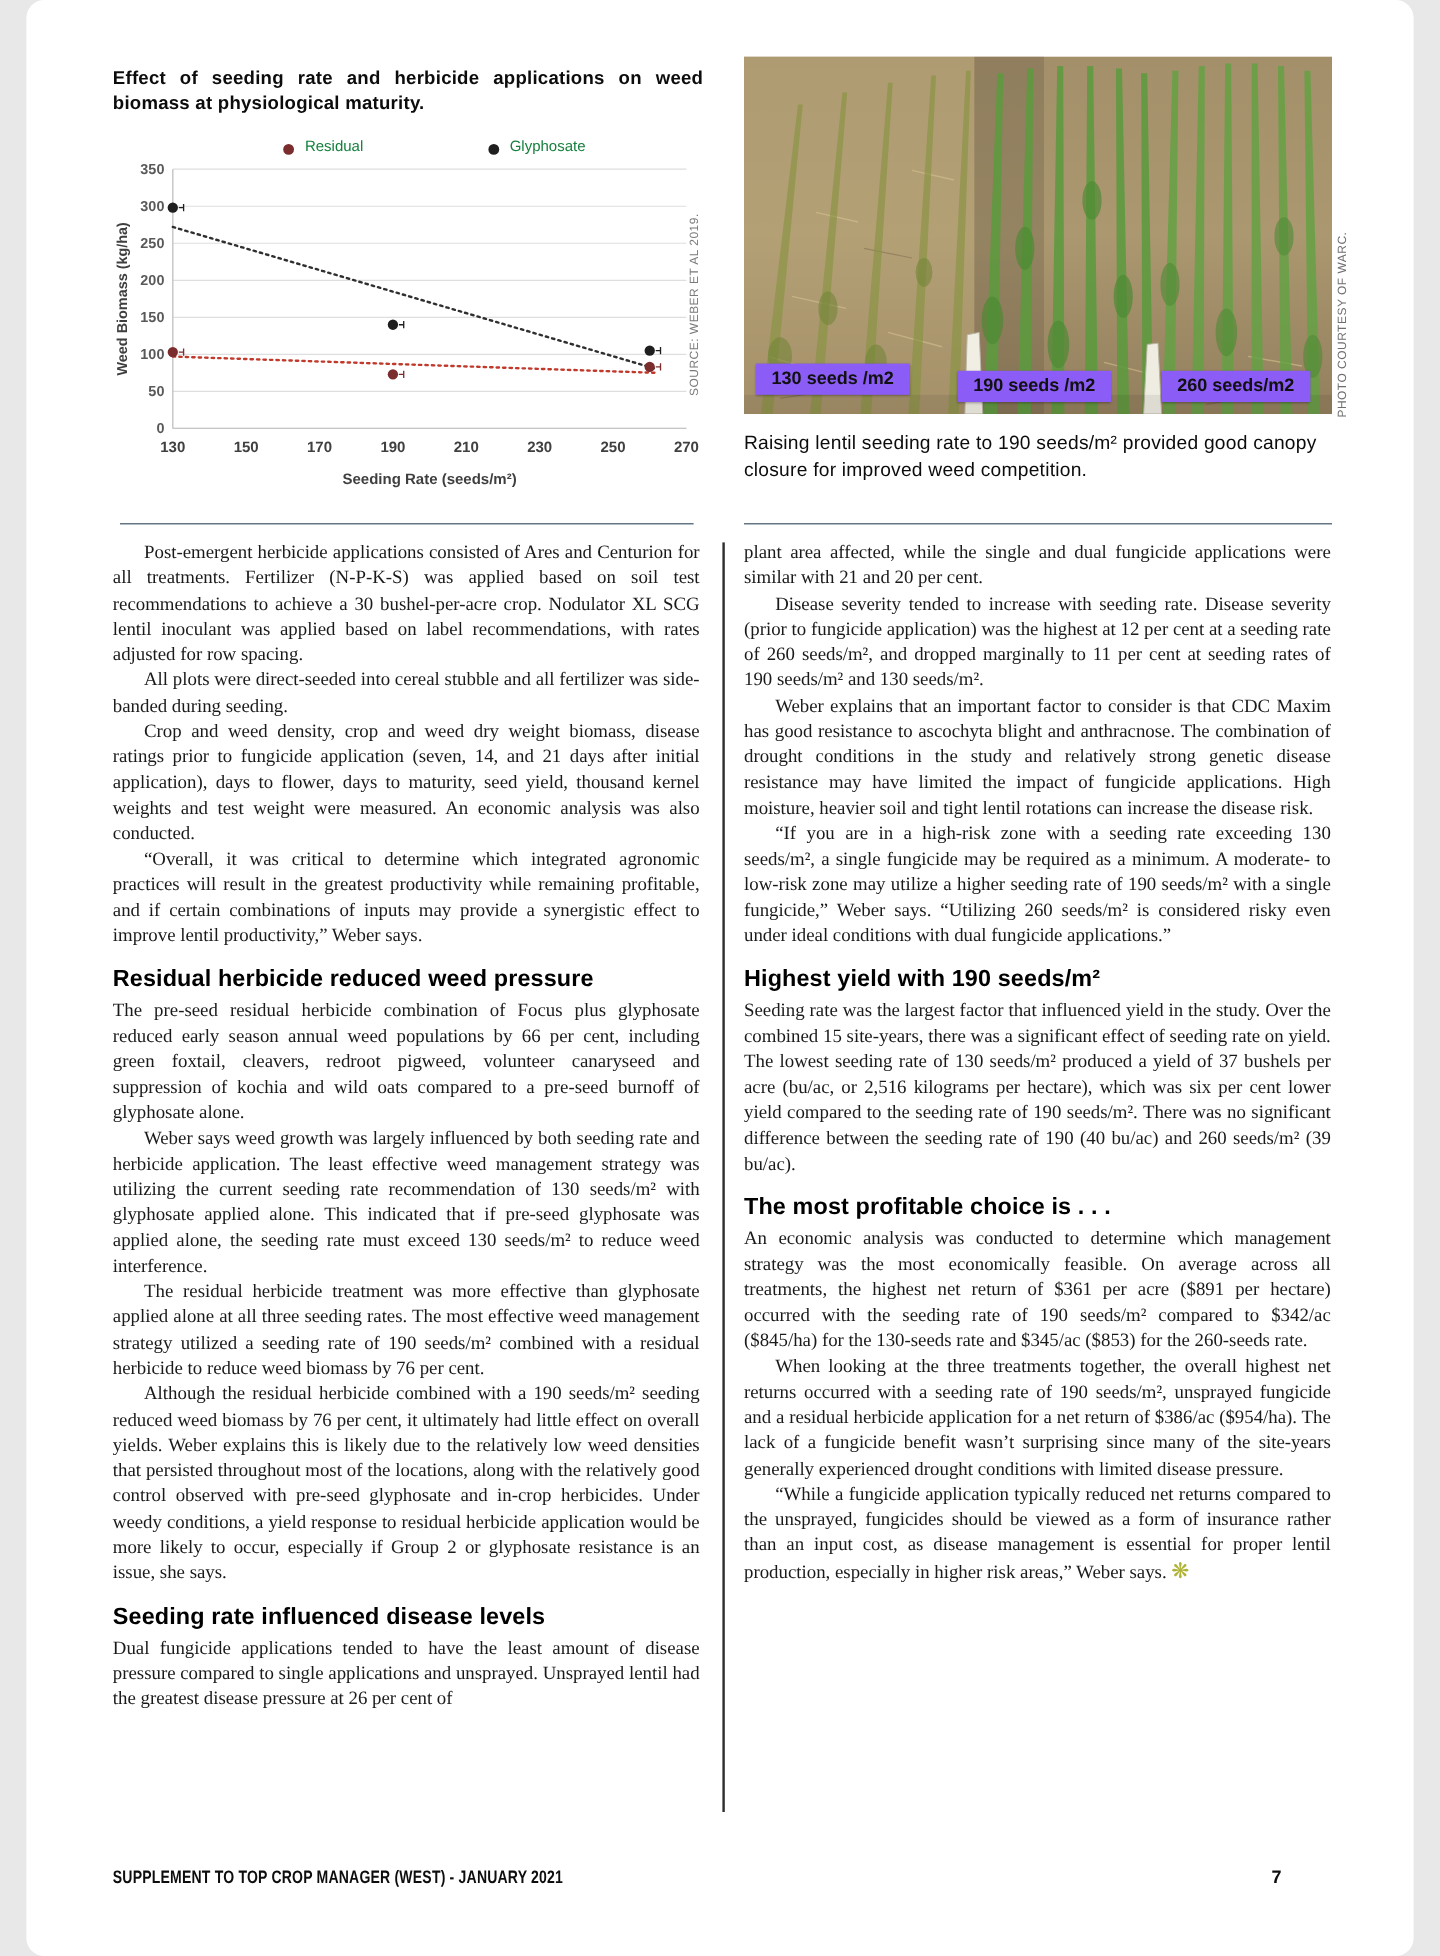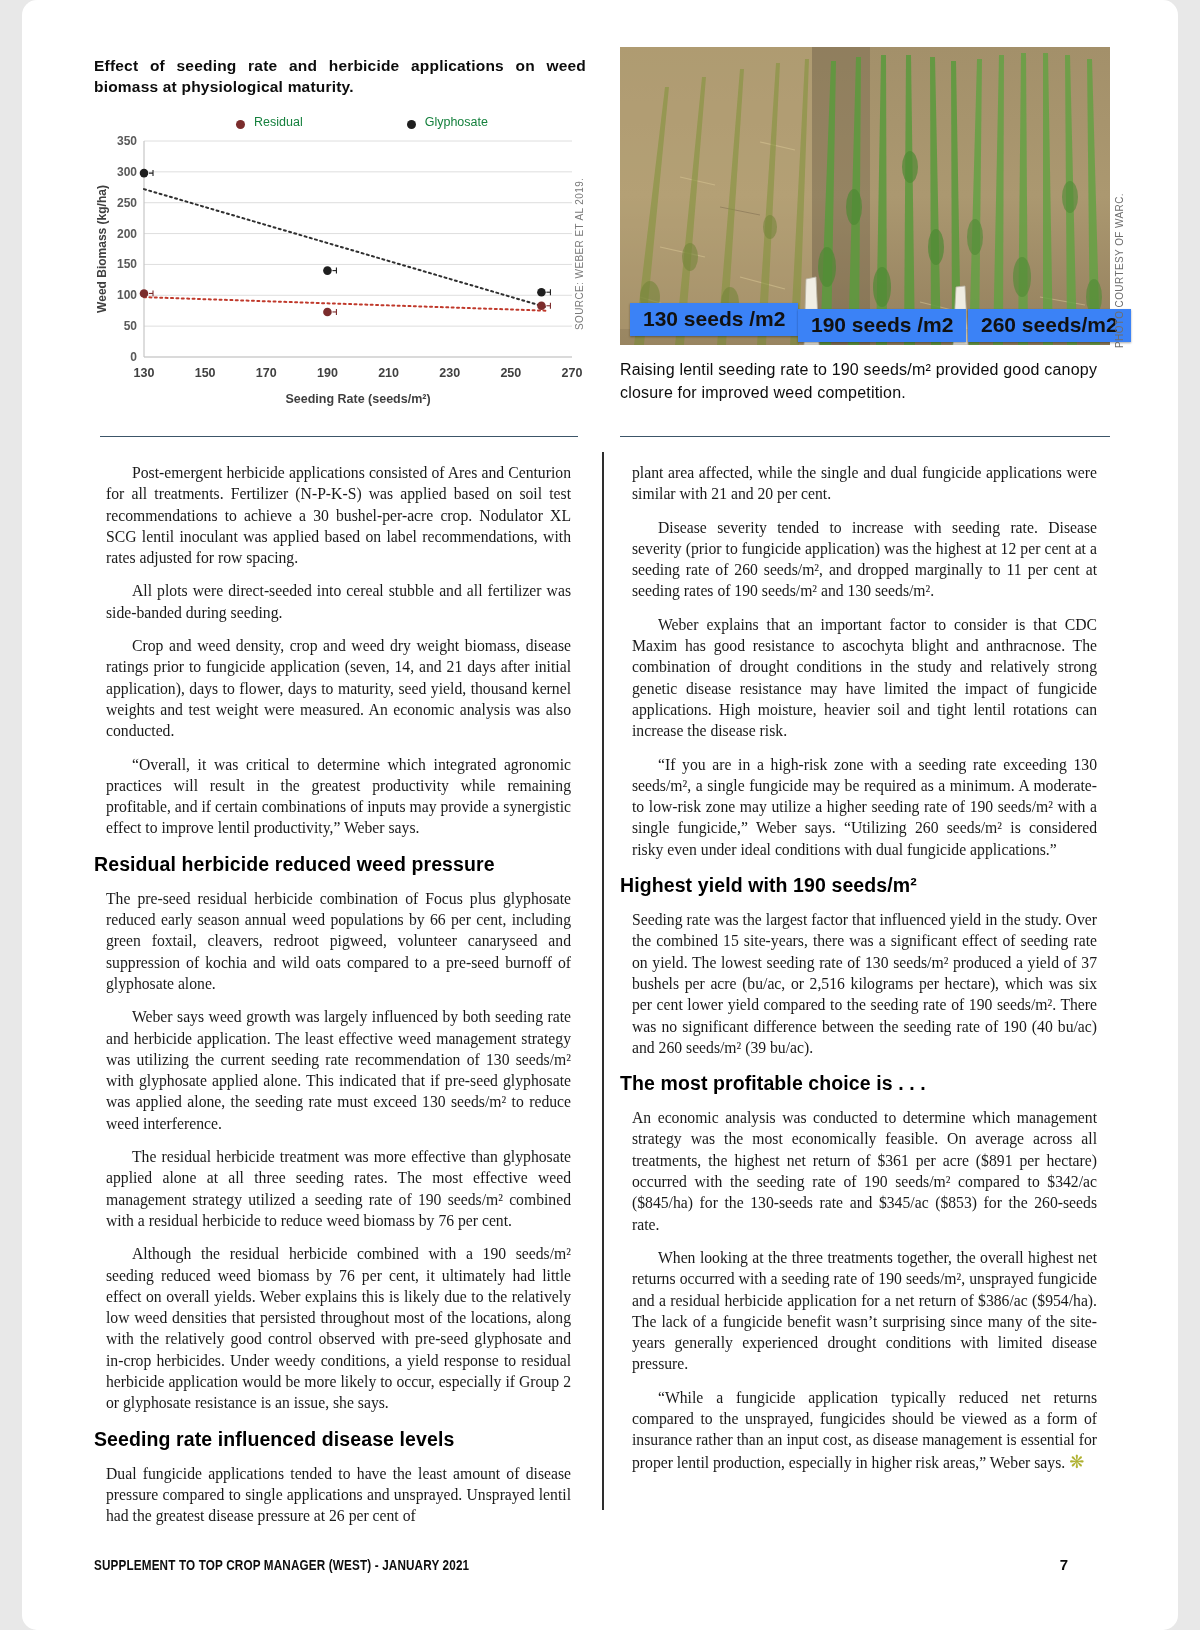--- a/index.html
+++ b/index.html
@@ -22,22 +22,22 @@
   #chart-svg { display:block; }
   .chart-source {
     position:absolute; left:552px; top:330px; width:180px;
     transform:rotate(-90deg); transform-origin:left top;
     font-size:10px; color:#7a7a7a; letter-spacing:.4px; white-space:nowrap;
   }
   
   .photo-wrap { position:absolute; left:598px; top:47px; width:490px; height:298px; }
   .photo-wrap svg { display:block; width:490px; height:298px; }
   .photo-label {
-    position:absolute; background:#3b82f6; color:#111; font-weight:700;
-    font-size:21px; padding:4px 13px 5px; box-shadow:0 1px 2px rgba(0,0,0,.35);
+    position:absolute; background:#8b5cf6; color:#111; font-weight:700;
+    font-size:15px; padding:4px 13px 5px; box-shadow:0 1px 2px rgba(0,0,0,.35);
     white-space:nowrap;
   }
   .photo-credit {
     position:absolute; left:1092px; top:348px; width:150px;
     transform:rotate(-90deg); transform-origin:left top;
     font-size:10px; color:#6e6e6e; letter-spacing:.4px; white-space:nowrap;
   }
   .photo-caption {
     position:absolute; left:598px; top:358px; width:490px;
     font-weight:400; font-size:16px; line-height:23px; color:#0c0c0c;
@@ -49,21 +49,21 @@
   .rule-right { left:598px; top:436px; width:490px; }
   .col-divider { position:absolute; left:580px; top:452px; width:1.5px; height:1058px; background:#2e2e2e; }
   
   .column {
     position:absolute; top:450px; width:489px;
     font-family:"Liberation Serif", serif; font-size:15.7px; line-height:21.3px;
     color:#1a1a1a; text-align:justify;
   }
   .col-left  { left:72px; }
   .col-right { left:598px; }
-  .column p { margin:12px; }
+  .column p { margin:0; }
   .column p.indent { text-indent:26px; }
   .column h3 {
     font-family:"Liberation Sans", sans-serif; font-weight:700;
     font-size:19.5px; line-height:24px; color:#000000;
     margin:13px 0 4px; text-align:left; letter-spacing:.1px;
   }
   .leaf { color:#b0b233; font-size:18px; font-family:"DejaVu Sans", sans-serif; }
   
   .footer-left {
     position:absolute; left:72px; top:1556px; font-weight:700; font-size:15px;

